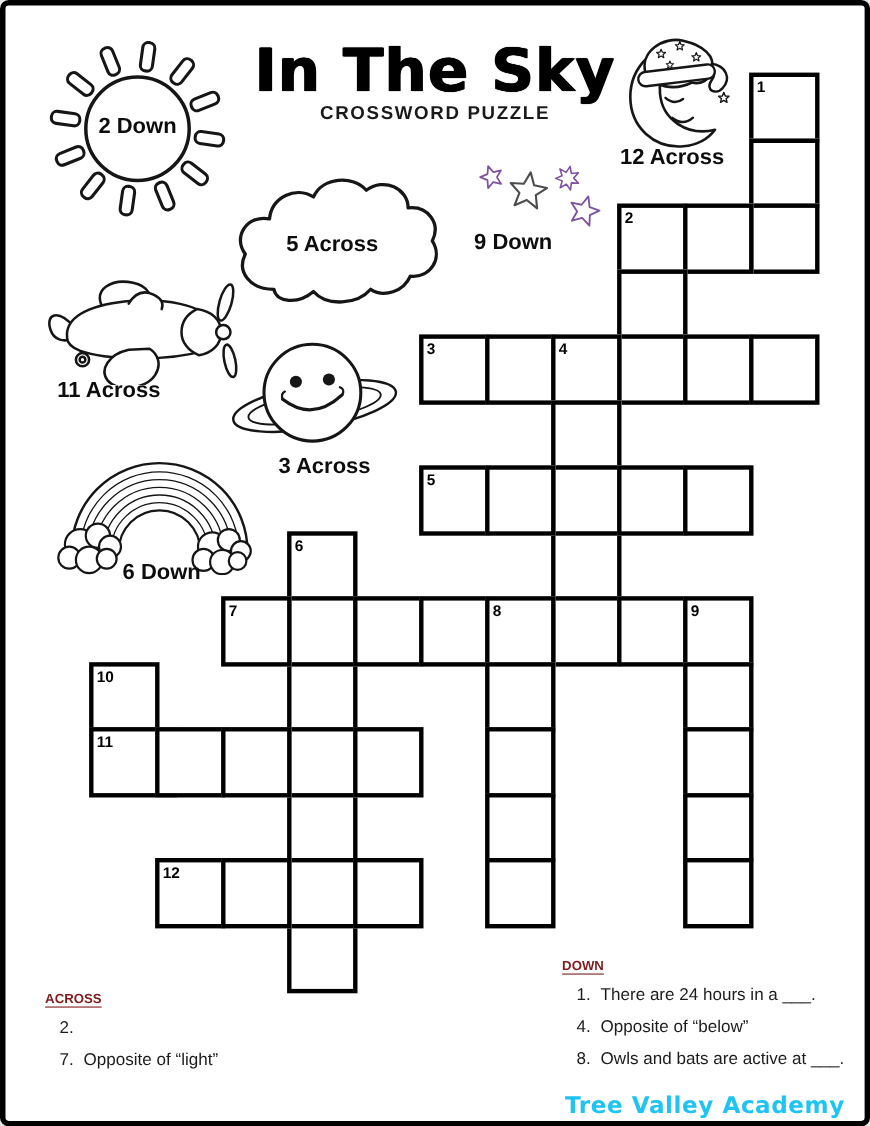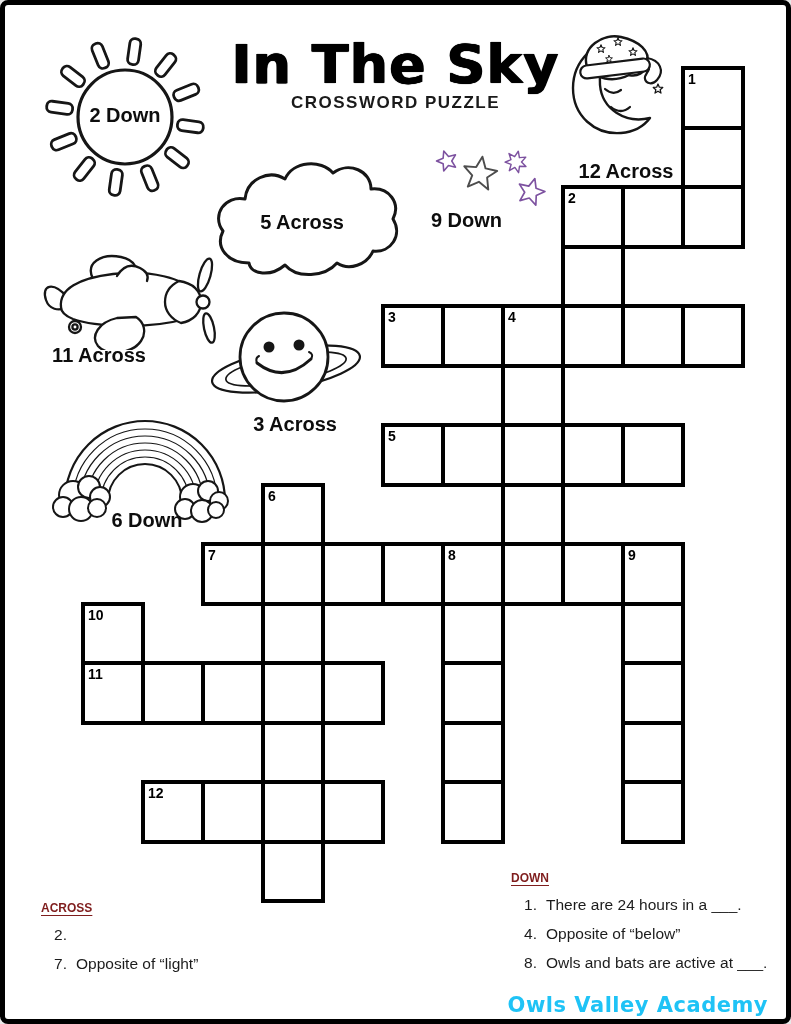--- a/index.html
+++ b/index.html
@@ -20,21 +20,21 @@
     position:absolute;left:0;right:0;top:88px;text-align:center;
     font-weight:600;font-size:17px;letter-spacing:1.5px;color:#1a1a1a;
   }
   
   .illus{position:absolute;z-index:1;}
   .illus-label{
     position:absolute;z-index:3;font-weight:bold;font-size:20px;
     text-align:center;color:#0d0d0d;
   }
   .lbl-sun{left:34px;top:99px;width:172px;}
-  .lbl-moon{left:556px;top:127px;width:130px;margin-top:28px;}
+  .lbl-moon{left:541px;top:127px;width:130px;}
   .lbl-cloud{left:196px;top:206px;width:202px;}
   .lbl-stars{left:414px;top:204px;width:95px;}
   .lbl-airplane{left:24px;top:339px;width:140px;}
   .lbl-planet{left:220px;top:408px;width:140px;}
   .lbl-rainbow{left:72px;top:504px;width:140px;}
   
   #grid{position:absolute;left:0;top:0;z-index:2;}
   .cell{
     position:absolute;background:#fff;border:4px solid #000;
     box-sizing:border-box;
@@ -273,15 +273,15 @@
           <span class="num">4.</span>
           <span class="txt">Opposite of “below”</span>
         </div>
         <div class="clue">
           <span class="num">8.</span>
           <span class="txt">Owls and bats are active at ___.</span>
         </div>
       </div>
   </section>
 
-  <div class="brand" style="color: rgb(31, 195, 246);">Owls Valley Academy</div>
+  <div class="brand" style="color: rgb(31, 195, 246);">Tree Valley Academy</div>
 
 </div>
 
 </body></html>

